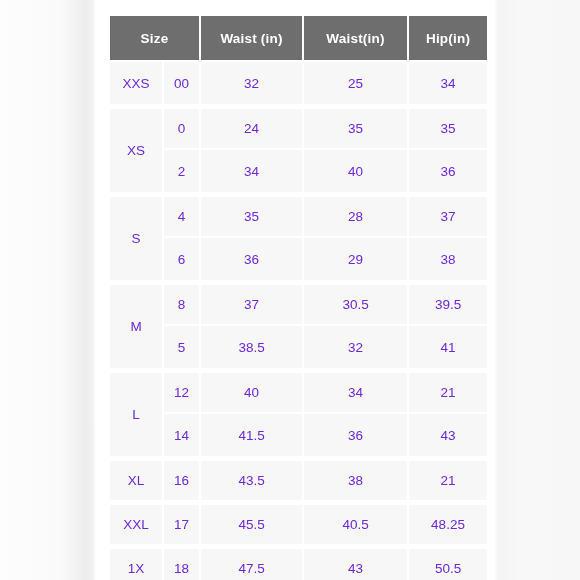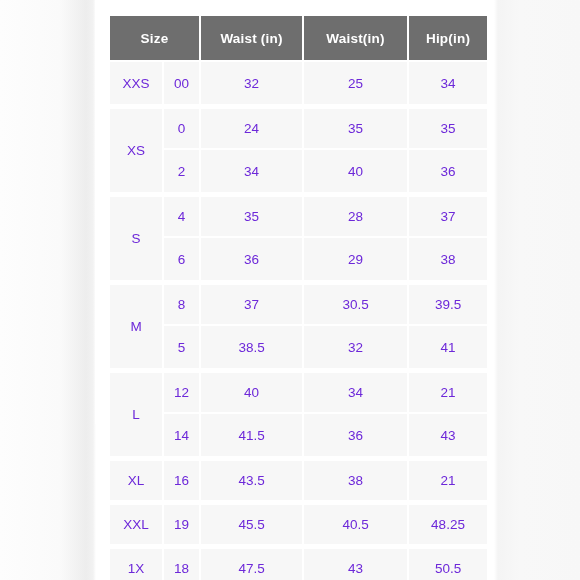--- a/index.html
+++ b/index.html
@@ -179,21 +179,21 @@
           </tr>
           <tr class="group-start">
             <td class="size-letter" rowspan="1">XL</td>
             <td>16</td>
             <td>43.5</td>
             <td>38</td>
             <td>21</td>
           </tr>
           <tr class="group-start">
             <td class="size-letter" rowspan="1">XXL</td>
-            <td>19</td>
+            <td>17</td>
             <td>45.5</td>
             <td>40.5</td>
             <td>48.25</td>
           </tr>
           <tr class="group-start">
             <td class="size-letter" rowspan="1">1X</td>
             <td>18</td>
             <td>47.5</td>
             <td>43</td>
             <td>50.5</td>

